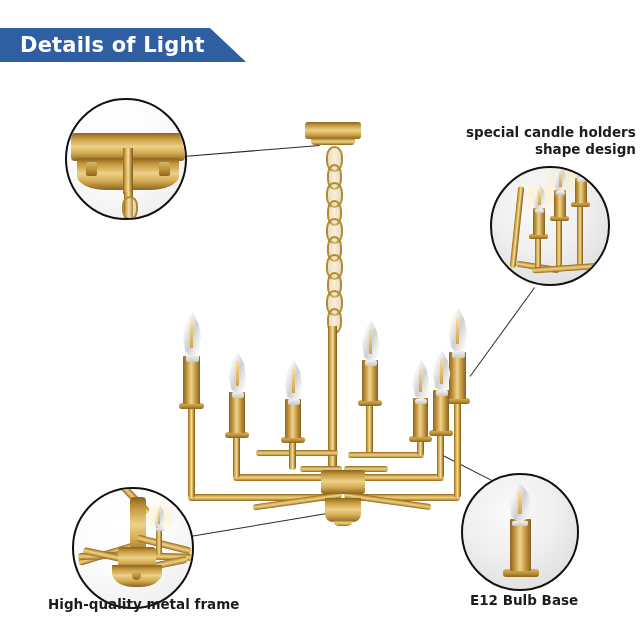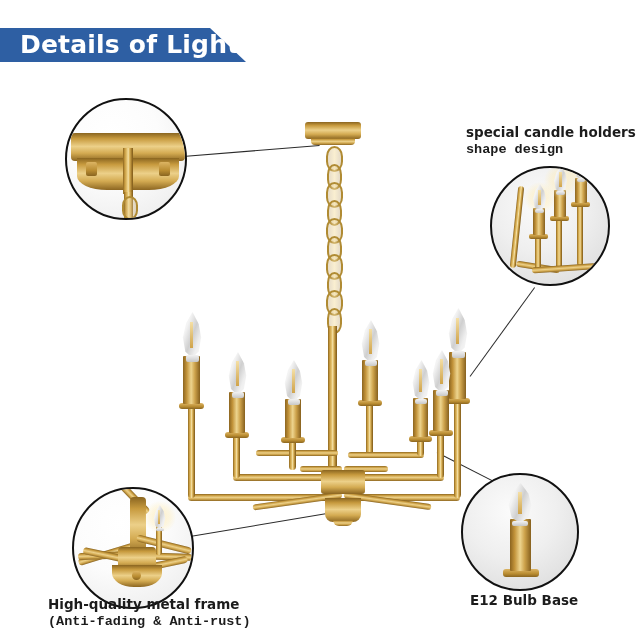--- a/index.html
+++ b/index.html
@@ -34,36 +34,36 @@
     clip-path: polygon(0 0, 210px 0, 246px 100%, 0 100%);
   }
   .banner-label {
     position: absolute;
     left: 20px;
     top: 30px;
     width: 200px;
     height: 30px;
     line-height: 30px;
     color: #ffffff;
-    font-size: 25px;
+    font-size: 21px;
     font-weight: bold;
     letter-spacing: .2px;
     white-space: nowrap;
   }
 
   
   .caption {
     position: absolute;
     font-size: 13.5px;
     font-weight: bold;
     color: #1c1c1c;
     line-height: 17px;
     white-space: pre;
   }
-  .caption.center { text-align: left; font-family: Liberation Mono, monospace; }
+  .caption.center { text-align: right; }
 
   
   .leader {
     position: absolute;
     background: #2b2b2b;
     transform-origin: 0 50%;
     height: 1px;
   }
 
   
@@ -357,21 +357,20 @@
           <div class="filament"></div>
           <div class="collar"></div>
       </div>
 
       <div class="brass-h" style="left:44px; top:58px; width:38px; height:22px; border-radius:4px;"></div>
       <div class="brass-h" style="left:38px; top:76px; width:50px; height:22px; border-radius:0 0 22px 22px / 0 0 14px 14px;"></div>
       <div class="cup" style="left:58px; top:82px; width:9px; height:9px; border-radius:50%;"></div>
     </div>
   </div>
   <div class="caption" style="left:48px; top:596px; width:220px;">High-quality metal frame</div>
-  <div class="caption center" style="left:48px; top:613px; width:215px;">(Anti-fading &amp; Anti-rust)</div>
 
   <div class="callout bg-grey" style="left:461px; top:473px; width:118px; height:118px;">
     <div class="inner">
       <div class="cup" style="left:40px; top:94px; width:36px; height:8px; border-radius:3px;"></div>
       <div class="sleeve" style="left:47px; top:44px; width:21px; height:52px;"></div>
       <div class="bulb" style="left:42px; top:8px; width:30px; height:40px;">
         <div class="glass"></div>
           <div class="filament"></div>
           <div class="collar"></div>
       </div>

